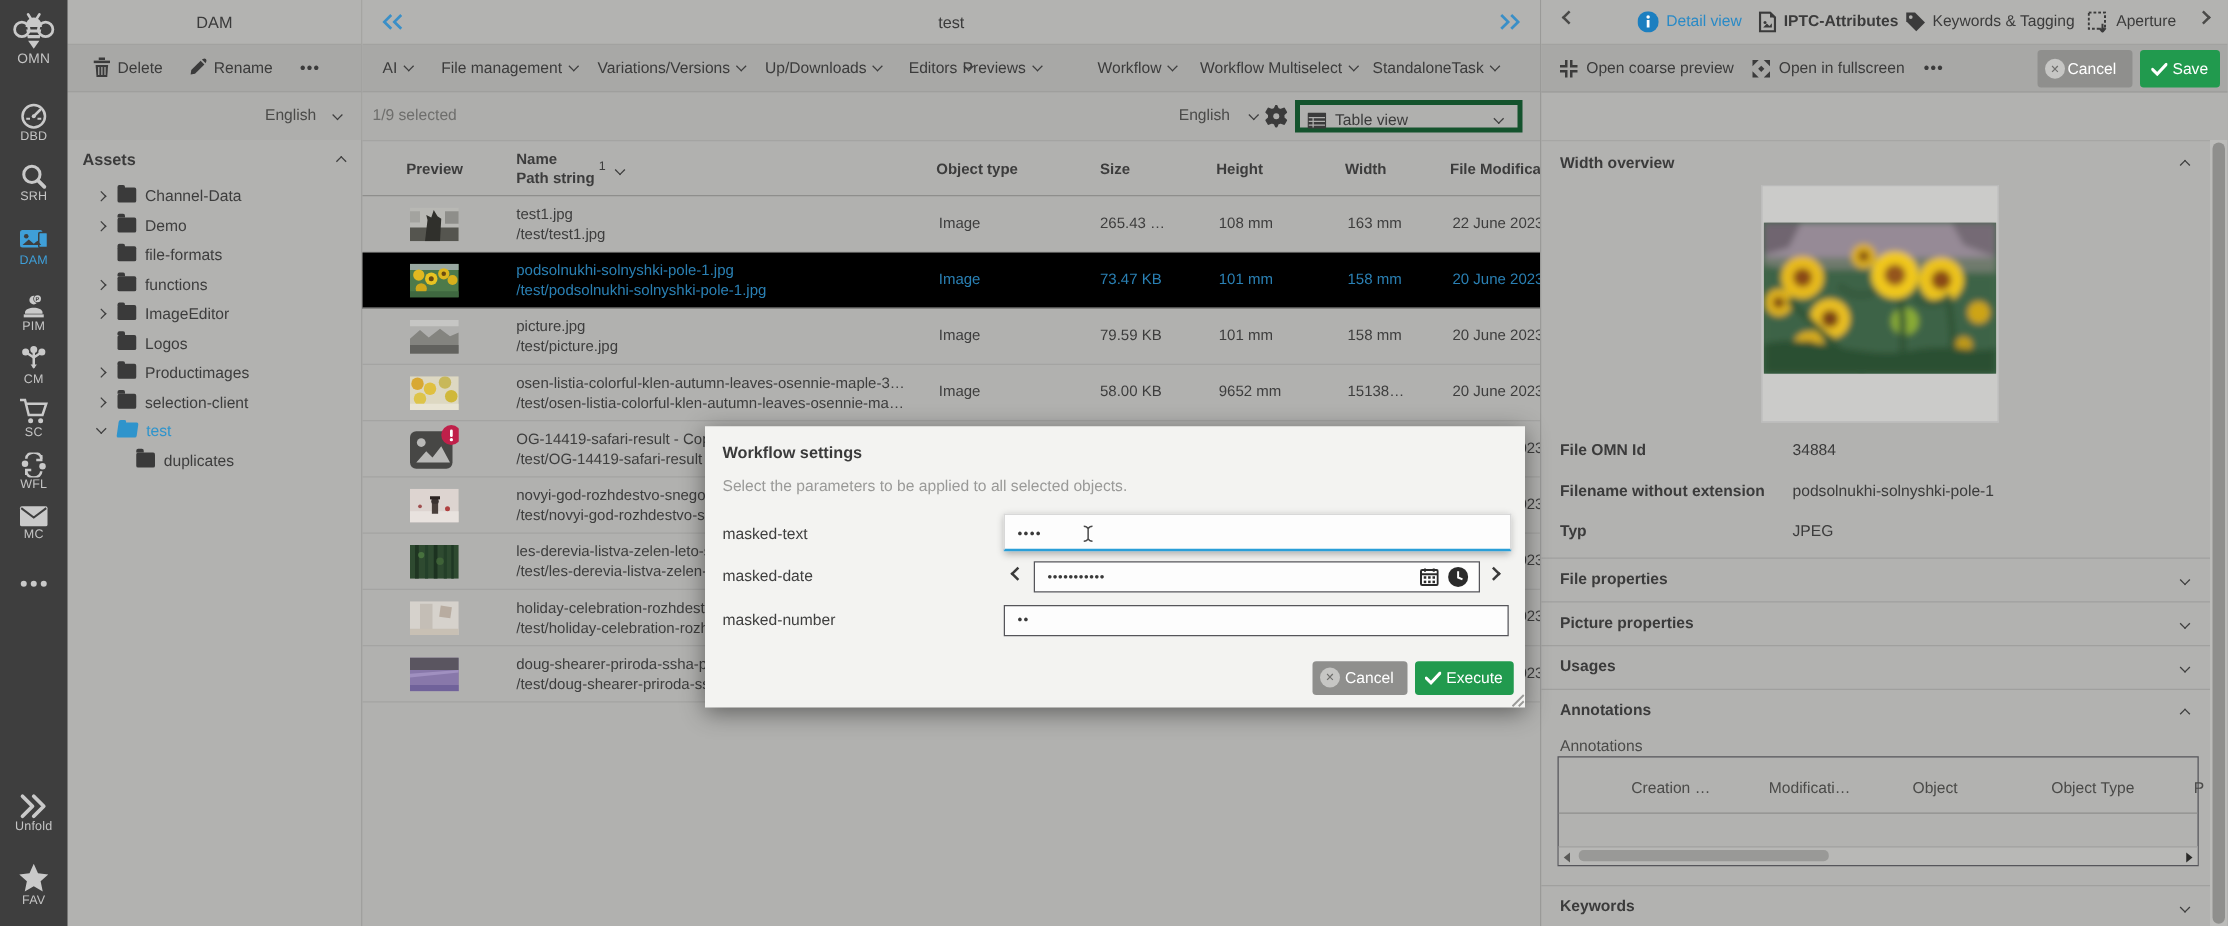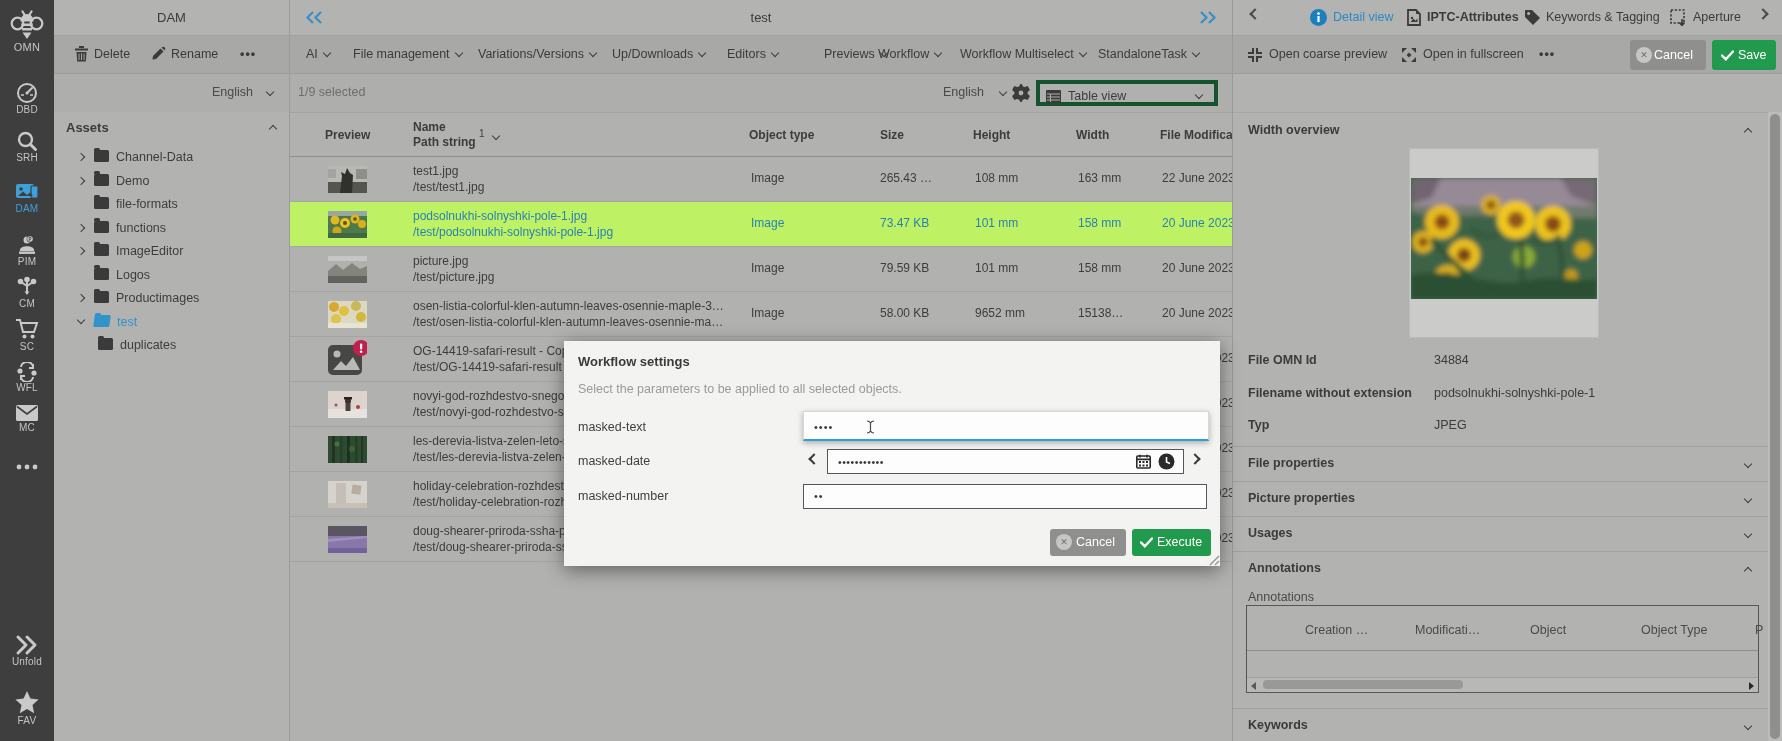--- a/index.html
+++ b/index.html
@@ -41,21 +41,21 @@
 
 .ti { position:relative; height:23.5px; line-height:23.5px; padding-left:40px; white-space:nowrap; }
 .tc { position:absolute; left:24px; top:8px; width:6px; height:6px; border-right:1.8px solid #3d3d3d; border-bottom:1.8px solid #3d3d3d; transform:rotate(-45deg); }
 .tc.dn { transform:rotate(45deg); top:6px; }
 .tf { display:inline-block; width:15px; height:12px; margin-right:7px; vertical-align:-1px; background:#3a3a3a; border-radius:1.5px; position:relative; }
 .tf::before { content:''; position:absolute; left:0; top:-2.5px; width:6px; height:3px; background:#3a3a3a; border-radius:1.5px 1.5px 0 0; }
 .tfo { display:inline-block; width:16px; height:12px; margin-right:7px; vertical-align:-1px; background:#2f94cc; border-radius:1.5px; position:relative; transform:skewX(-8deg); }
 .tfo::before { content:''; position:absolute; left:0; top:-2.5px; width:6px; height:3px; background:#2f94cc; border-radius:1.5px 1.5px 0 0; }
 
 .mi { position:absolute; top:11px; }
-.trow.sel { background:#bef264; color:#2a80b4; }
+.trow.sel { background:#000000; color:#2a80b4; }
 
 
 .rrow { position:absolute; left:0; width:536px; height:32px; }
 .rl { position:absolute; left:15px; top:8px; font-weight:bold; }
 .rv { position:absolute; left:201px; top:8px; }
 .sech { position:absolute; left:0; width:536px; height:35px; border-top:1px solid #a0a09e; }
 .sech > span:first-child { position:absolute; left:15px; top:9px; }
 
 
 .btn { display:inline-block; height:27px; border-radius:3px; color:#fff; font-size:12.5px; position:relative; line-height:27px; }
@@ -101,22 +101,23 @@
     <div style="position:absolute;left:12px;top:120px;width:212px;font-size:13px;color:#3b3b3b;font-weight:bold;">Assets</div>
     <span class="chev up" style="position:absolute;left:210px;top:126px;"></span>
     <div id="tree" style="position:absolute;left:0;top:146px;width:235px;font-size:12.5px;color:#3d3d3d;">
       <div class="ti"><span class="tc"></span><span class="tf"></span><span class="tl">Channel-Data</span></div>
       <div class="ti"><span class="tc"></span><span class="tf"></span><span class="tl">Demo</span></div>
       <div class="ti"><span class="tf"></span><span class="tl">file-formats</span></div>
       <div class="ti"><span class="tc"></span><span class="tf"></span><span class="tl">functions</span></div>
       <div class="ti"><span class="tc"></span><span class="tf"></span><span class="tl">ImageEditor</span></div>
       <div class="ti"><span class="tf"></span><span class="tl">Logos</span></div>
       <div class="ti"><span class="tc"></span><span class="tf"></span><span class="tl">Productimages</span></div>
+      <div class="ti"><span class="tc"></span><span class="tf"></span><span class="tl">selection-client</span></div>
       <div class="ti"><span class="tc dn"></span><span class="tfo"></span><span class="tl" style="color:#2f94cc;">test</span></div>
-      <div class="ti" style="padding-left:44px;"><span class="tf"></span><span class="tl">duplicates</span></div>
+      <div class="ti" style="padding-left:55px;"><span class="tf"></span><span class="tl">duplicates</span></div>
     </div>
   </div>
   <div id="midpanel">
     <div class="titlebar" style="left:0;width:942px;text-align:center;line-height:35px;">
       <svg width="20" height="13" viewBox="0 0 20 13" style="position:absolute;left:15px;top:11px;">
           <g fill="none" stroke="#3a8fc7" stroke-width="2.2">
             <path d="M8 1 L2.5 6.5 L8 12"></path>
             <path d="M16 1 L10.5 6.5 L16 12"></path>
           </g>
         </svg>
@@ -127,21 +128,21 @@
             <path d="M12 1 L17.5 6.5 L12 12"></path>
           </g>
         </svg>
     </div>
     <div class="toolbar" style="left:0;width:942px;white-space:nowrap;">
       <span class="mi" style="left:16px;">AI<span class="chev"></span></span>
       <span class="mi" style="left:63px;">File management<span class="chev"></span></span>
       <span class="mi" style="left:188px;">Variations/Versions<span class="chev"></span></span>
       <span class="mi" style="left:322px;">Up/Downloads<span class="chev"></span></span>
       <span class="mi" style="left:437px;">Editors<span class="chev"></span></span>
-      <span class="mi" style="left:534px;">Previews<span class="chev"></span></span>
+      <span class="mi" style="left:480px;">Previews<span class="chev"></span></span>
       <span class="mi" style="left:588px;">Workflow<span class="chev"></span></span>
       <span class="mi" style="left:670px;">Workflow Multiselect<span class="chev"></span></span>
       <span class="mi" style="left:808px;">StandaloneTask<span class="chev"></span></span>
     </div>
     <div class="subbar" style="left:0;width:942px;">
       <span style="position:absolute;left:8px;top:11px;color:#6e6e6c;">1/9 selected</span>
       <span style="position:absolute;left:653px;top:11px;color:#4a4a48;">English</span>
       <span class="chev" style="position:absolute;left:704px;top:15px;"></span>
       <svg width="18" height="18" viewBox="0 0 18 18" style="position:absolute;left:722px;top:10px;">
         <path d="M9 0.5 L10.2 3.2 A6 6 0 0 1 12.4 4.1 L15.2 3 L16.8 5.8 L14.6 7.8 A6 6 0 0 1 14.6 10.2 L16.8 12.2 L15.2 15 L12.4 13.9 A6 6 0 0 1 10.2 14.8 L9 17.5 L7.8 14.8 A6 6 0 0 1 5.6 13.9 L2.8 15 L1.2 12.2 L3.4 10.2 A6 6 0 0 1 3.4 7.8 L1.2 5.8 L2.8 3 L5.6 4.1 A6 6 0 0 1 7.8 3.2 Z" fill="#3b3b3b" stroke="#3b3b3b" stroke-width="1.8" stroke-linejoin="round"></path>

